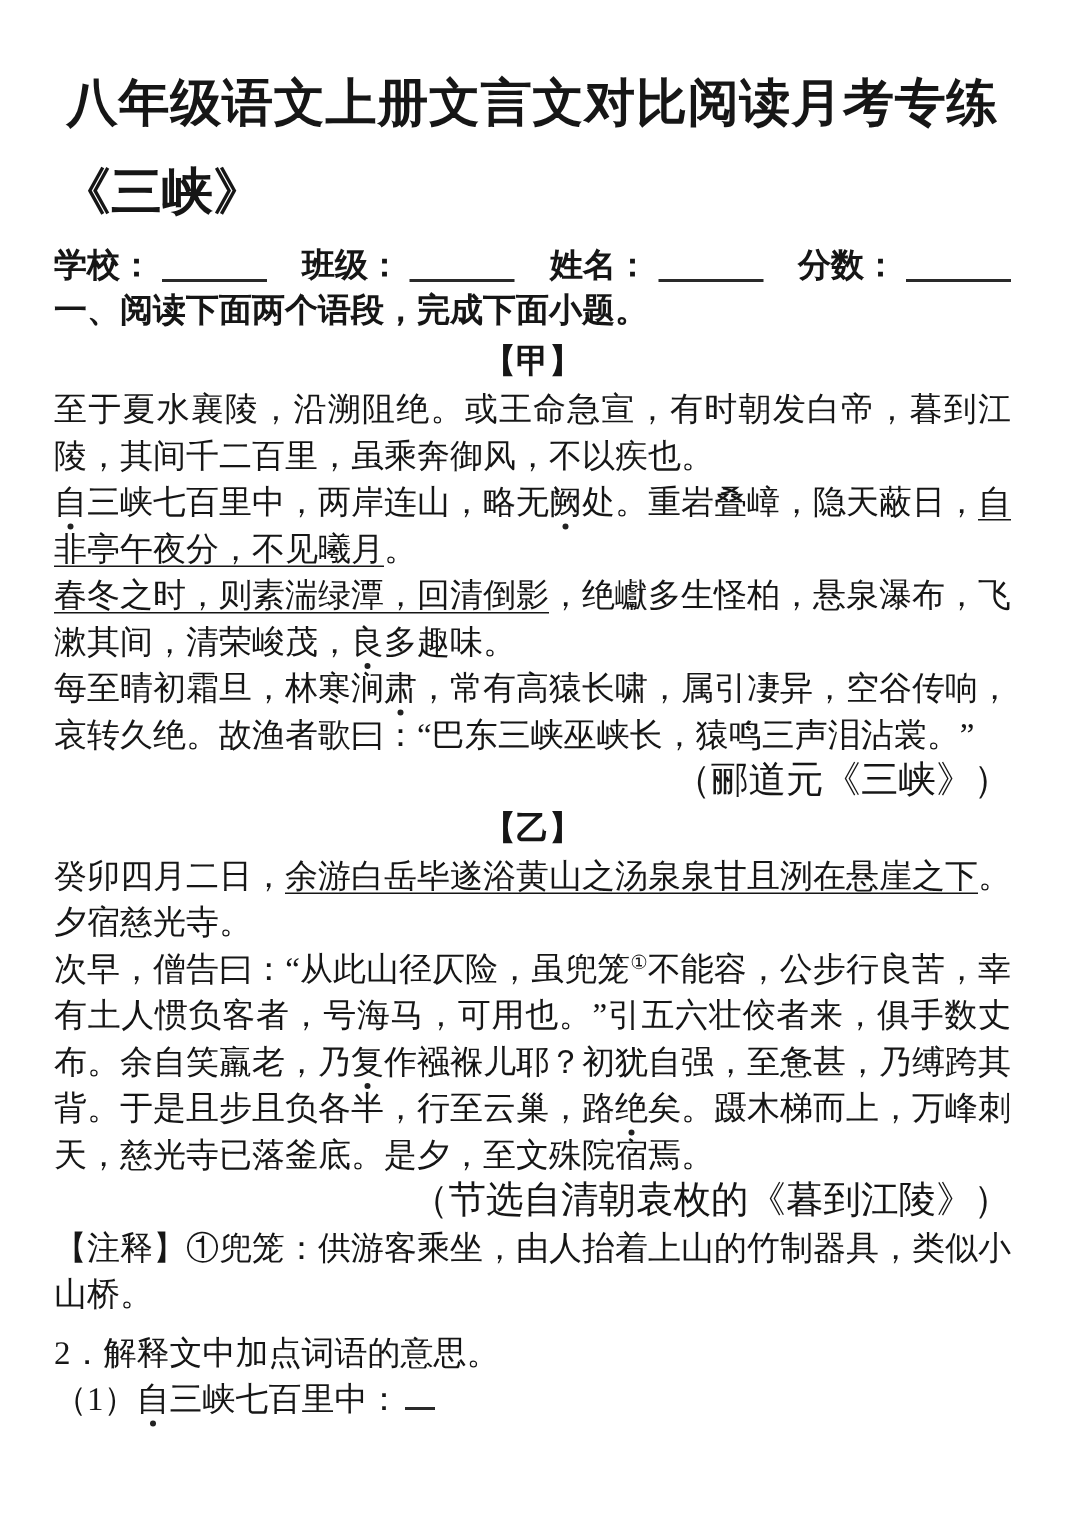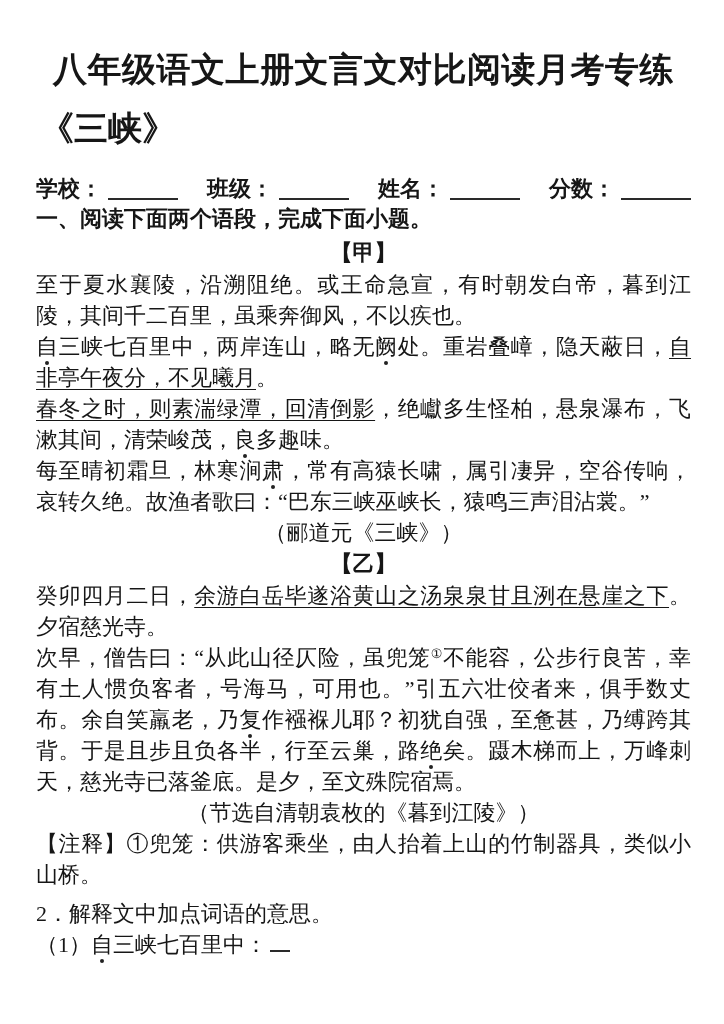--- a/index.html
+++ b/index.html
@@ -1,21 +1,21 @@
 <!DOCTYPE html>
 <html><head>
 <meta charset="utf-8">
 <style>
   html, body { margin: 0; padding: 0; background: #ffffff; }
   .page {
     position: relative;
     width: 724px;
     height: 1024px;
     box-sizing: border-box;
-    padding: 42px 33px 0 36px;
+    padding: 42px 50px 0 36px;
     background: #ffffff;
     color: #161616;
     font-family: "Liberation Serif", serif;
     overflow: hidden;
     border-radius: 21px;
   }
   .title {
     margin: 0;
     font-size: 34px;
     line-height: 56px;
@@ -26,21 +26,21 @@
   }
   .subtitle {
     margin: 4px;
     font-size: 34px;
     line-height: 54px;
     font-weight: 900;
     text-align: left;
     font-family: "Liberation Serif", serif;
   }
   .fields {
-    margin-top: 16px;
+    margin-top: 4px;
     display: flex;
     justify-content: space-between;
     font-family: "Liberation Sans", sans-serif;
     font-weight: 700;
     font-size: 22px;
     line-height: 32px;
   }
   .field { white-space: nowrap; }
   .blank {
     display: inline-block;
@@ -65,23 +65,23 @@
   }
   .body-p {
     margin: 0;
     font-size: 22px;
     line-height: 31px;
     text-align: justify;
     text-justify: inter-ideograph;
   }
   .attribution {
     margin: 0;
-    font-size: 22px;
+    font-size: 25px;
     line-height: 31px;
-    text-align: center;
+    text-align: right;
     font-family: Liberation Serif, serif;
   }
   .ul {
     text-decoration: underline;
     text-underline-offset: 4px;
     text-decoration-thickness: 1px;
   }
   .em-dot {
     display: inline-block;
     position: relative;

